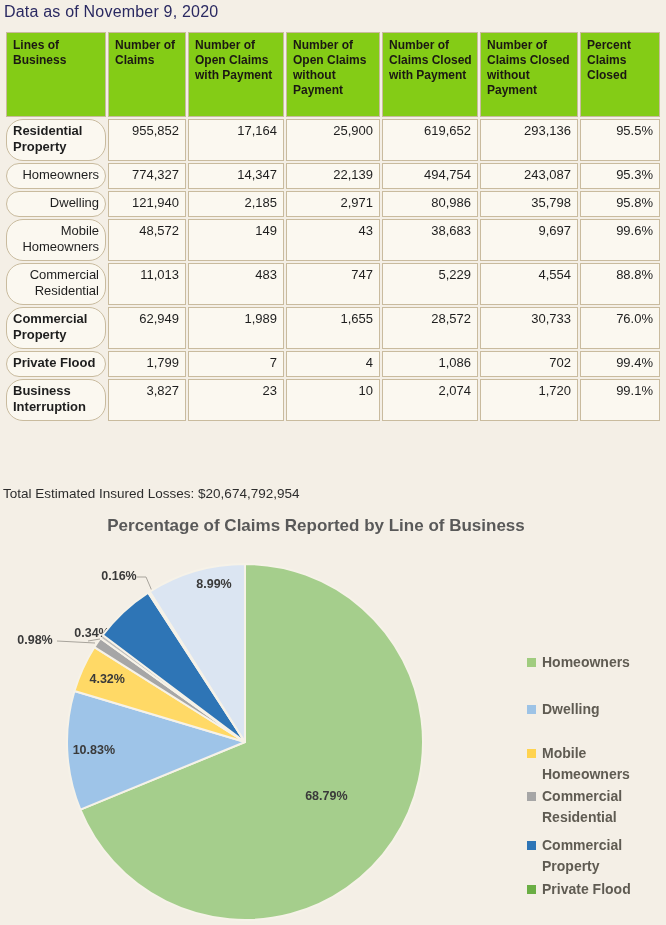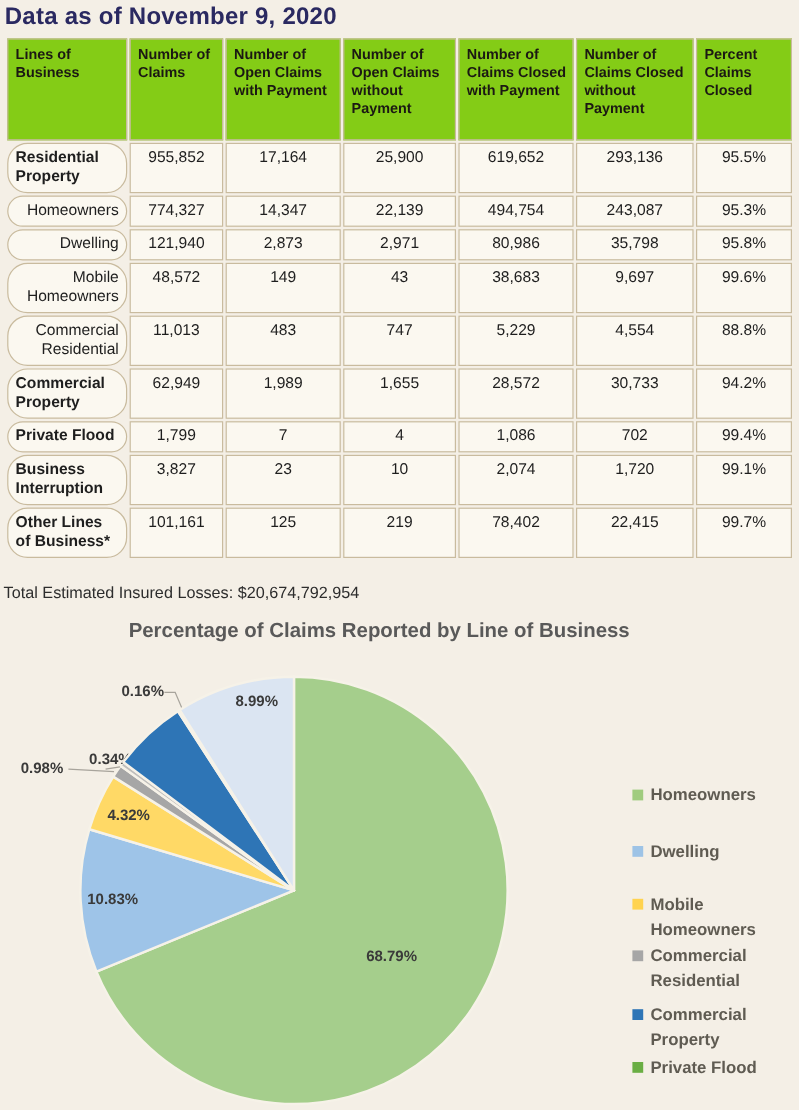--- a/index.html
+++ b/index.html
@@ -4,41 +4,41 @@
 <style>
   html,body{margin:0;padding:0;}
   body{
     width:666px;height:925px;position:relative;overflow:hidden;
     background:#f4efe6;
     font-family:"Liberation Sans",sans-serif;
     color:#1e1e1e;
   }
   #page-title{
     position:absolute;left:4px;top:3px;
-    font-size:20px;font-weight:bold;color:#2a2961;letter-spacing:.2px;
+    font-size:16px;font-weight:normal;color:#2a2961;letter-spacing:.2px;
   }
   #table-wrap{position:absolute;left:4px;top:30px;width:658px;}
   table.claims{
     border-collapse:separate;border-spacing:2px;width:658px;
     table-layout:fixed;
   }
   table.claims th,table.claims td{
     background:#fbf8f0;border:1px solid #c9bb9e;vertical-align:top;
   }
   table.claims th{
     background:#84cc16;color:#1b1813;font-size:12px;line-height:15px;
     font-weight:bold;text-align:left;padding:5px 5px 4px 6px;height:74px;
   }
   table.claims td{
     font-size:13px;line-height:16px;padding:3px 6px 5px 6px;
   }
   td.lbl{text-align:left;border-radius:17px;}
   td.lbl.bold{font-weight:bold;}
   td.lbl.indent{text-align:right;font-weight:normal;}
-  td.num{text-align:center;}
+  td.num{text-align:right;}
   #losses{position:absolute;left:3px;top:486px;font-size:13.5px;color:#2d2d2d;}
   #chart-section{position:absolute;left:0;top:512px;width:666px;height:413px;padding-left:48px;}
   #chart-title{
     position:absolute;left:0;top:4px;width:632px;text-align:center;
     font-size:17px;font-weight:bold;color:#595959;
   }
   #pie-svg{position:absolute;left:0;top:0;}
   .pie-label{font-family:"Liberation Sans",sans-serif;font-size:12.5px;font-weight:bold;fill:#3a3a3a;}
   .leader{fill:none;stroke:#a8a49c;stroke-width:1;}
   #legend{
@@ -92,21 +92,21 @@
           <td class="num">774,327</td>
           <td class="num">14,347</td>
           <td class="num">22,139</td>
           <td class="num">494,754</td>
           <td class="num">243,087</td>
           <td class="num">95.3%</td>
         </tr>
         <tr>
           <td class="lbl indent">Dwelling</td>
           <td class="num">121,940</td>
-          <td class="num">2,873</td>
+          <td class="num">2,185</td>
           <td class="num">2,971</td>
           <td class="num">80,986</td>
           <td class="num">35,798</td>
           <td class="num">95.8%</td>
         </tr>
         <tr>
           <td class="lbl indent">Mobile Homeowners</td>
           <td class="num">48,572</td>
           <td class="num">149</td>
           <td class="num">43</td>
@@ -123,48 +123,39 @@
           <td class="num">4,554</td>
           <td class="num">88.8%</td>
         </tr>
         <tr>
           <td class="lbl bold">Commercial Property</td>
           <td class="num">62,949</td>
           <td class="num">1,989</td>
           <td class="num">1,655</td>
           <td class="num">28,572</td>
           <td class="num">30,733</td>
-          <td class="num">94.2%</td>
+          <td class="num">76.0%</td>
         </tr>
         <tr>
           <td class="lbl bold">Private Flood</td>
           <td class="num">1,799</td>
           <td class="num">7</td>
           <td class="num">4</td>
           <td class="num">1,086</td>
           <td class="num">702</td>
           <td class="num">99.4%</td>
         </tr>
         <tr>
           <td class="lbl bold">Business Interruption</td>
           <td class="num">3,827</td>
           <td class="num">23</td>
           <td class="num">10</td>
           <td class="num">2,074</td>
           <td class="num">1,720</td>
           <td class="num">99.1%</td>
-        </tr>
-        <tr>
-          <td class="lbl bold">Other Lines of Business*</td>
-          <td class="num">101,161</td>
-          <td class="num">125</td>
-          <td class="num">219</td>
-          <td class="num">78,402</td>
-          <td class="num">22,415</td>
-          <td class="num">99.7%</td>
         </tr>
       </tbody>
   </table>
 </div>
 
 <div id="losses">Total Estimated Insured Losses: $20,674,792,954</div>
 
 <div id="chart-section">
   <div id="chart-title">Percentage of Claims Reported by Line of Business</div>
   <svg id="pie-svg" width="460" height="413" viewBox="0 0 460 413" xmlns="http://www.w3.org/2000/svg">

